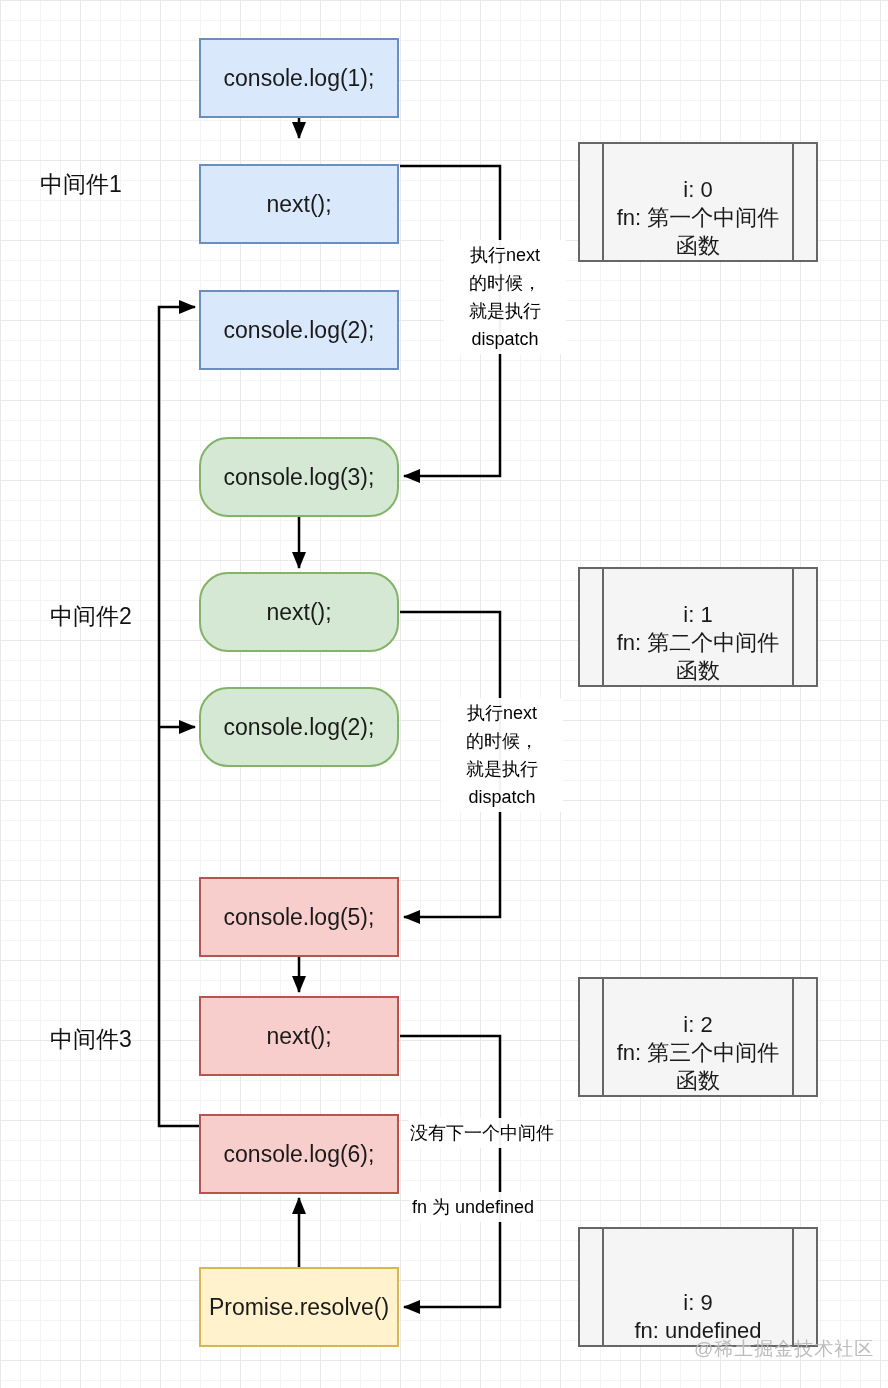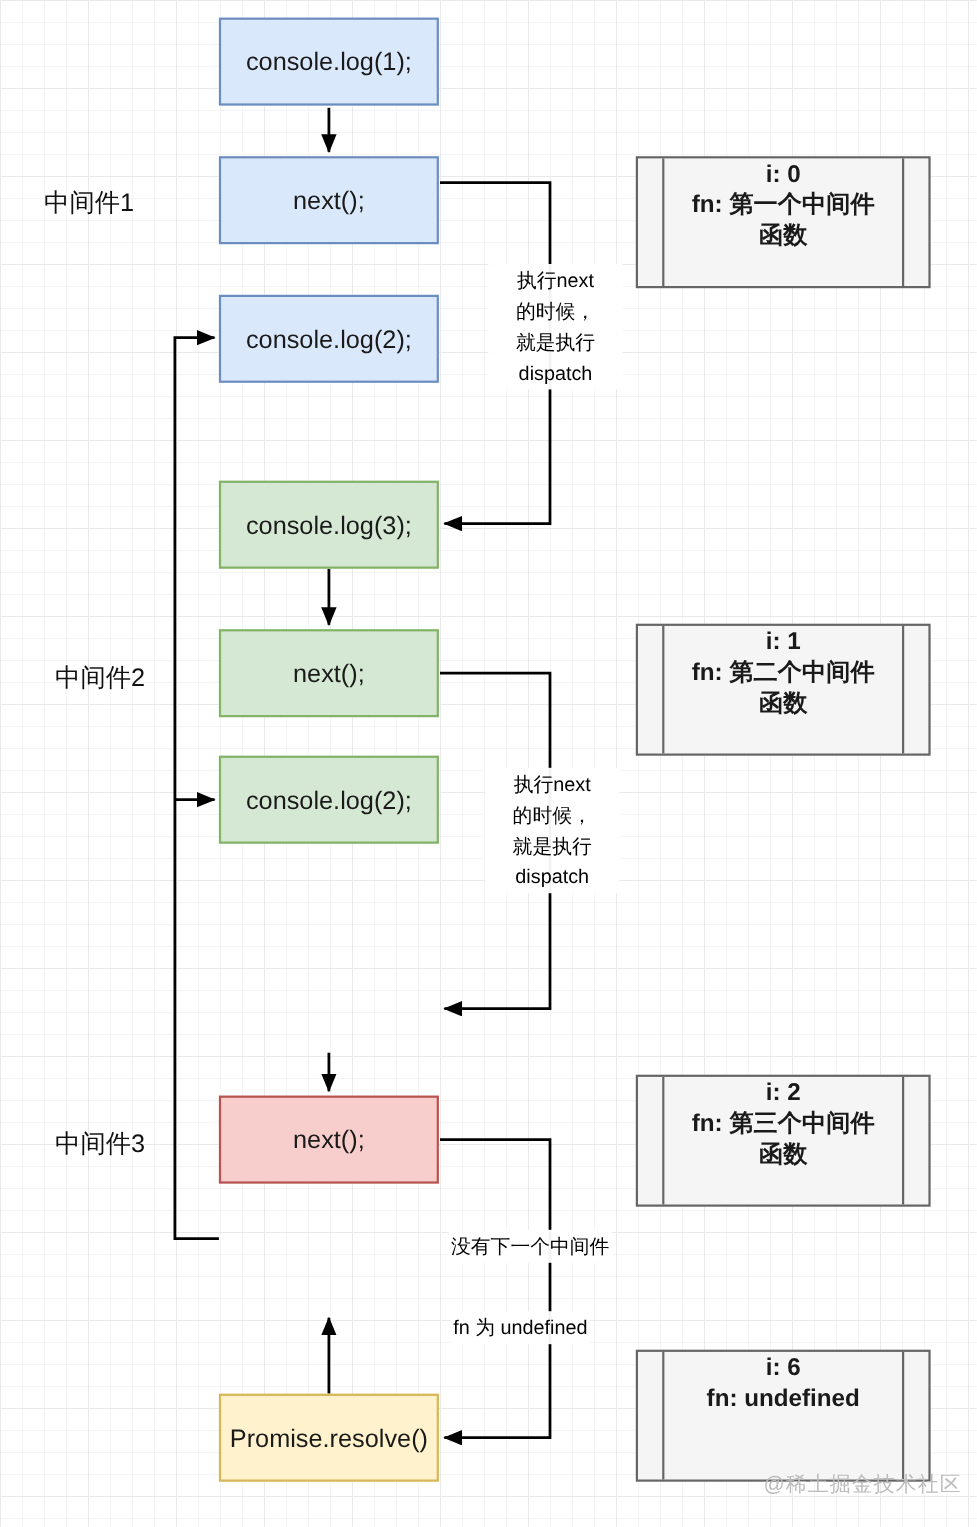--- a/index.html
+++ b/index.html
@@ -22,31 +22,31 @@
   .connectors{position:absolute;left:0;top:0;z-index:1;}
   .node{
     position:absolute;z-index:3;
     width:200px;height:80px;
     box-sizing:border-box;
     border:2px solid #000;
     display:flex;align-items:center;justify-content:center;
     font-size:23px;color:#1a1a1a;
     text-align:center;
   }
-  .blue  {background:#dae8fc;border-color:#6c8ebf;}
-  .green {background:#d5e8d4;border-color:#82b366;}
+  .blue  {background:#dae8fc;border-color:#6c8ebf;margin-top:22px;}
+  .green {background:#d5e8d4;border-color:#82b366;border-radius:29px;}
   .red   {background:#f8cecc;border-color:#b85450;}
   .yellow{background:#fff2cc;border-color:#d6b656;}
   .state{
     position:absolute;z-index:3;
-    width:268px;height:120px;
+    width:240px;height:120px;
     box-sizing:border-box;
     border:2px solid #666666;
     background:#f5f5f5;
-    display:flex;align-items:flex-start;justify-content:center;font-weight:bold;
+    display:flex;align-items:flex-end;justify-content:center;
   }
   .state .bar{
     position:absolute;top:0;bottom:0;width:2px;background:#666666;
   }
   .state .bl{left:22px;}
   .state .br{right:22px;}
   .state-text{
     white-space:pre-line;text-align:center;
     font-size:22px;line-height:28px;color:#1a1a1a;
   }
@@ -107,21 +107,23 @@
   <div class="ann" style="left:410px;top:1192px">fn 为 undefined</div>
 
   <div class="node blue" style="left:199px;top:16px">console.log(1);</div>
   <div class="node blue" style="left:199px;top:142px">next();</div>
   <div class="node blue" style="left:199px;top:268px">console.log(2);</div>
 
   <div class="node green" style="left:199px;top:437px">console.log(3);</div>
   <div class="node green" style="left:199px;top:572px">next();</div>
   <div class="node green" style="left:199px;top:687px">console.log(2);</div>
 
+  <div class="node red" style="left:199px;top:877px">console.log(5);</div>
   <div class="node red" style="left:199px;top:996px">next();</div>
+  <div class="node red" style="left:199px;top:1114px">console.log(6);</div>
 
   <div class="node yellow" style="left:199px;top:1267px">Promise.resolve()</div>
 
   <div class="state" style="left:578px;top:142px">
     <span class="bar bl"></span>
     <span class="bar br"></span>
     <div class="state-text">i: 0
 fn: 第一个中间件
 函数</div>
   </div>
@@ -135,19 +137,19 @@
   <div class="state" style="left:578px;top:977px">
     <span class="bar bl"></span>
     <span class="bar br"></span>
     <div class="state-text">i: 2
 fn: 第三个中间件
 函数</div>
   </div>
   <div class="state" style="left:578px;top:1227px">
     <span class="bar bl"></span>
     <span class="bar br"></span>
-    <div class="state-text">i: 6
+    <div class="state-text">i: 9
 fn: undefined</div>
   </div>
 
   <div class="watermark" style="left:694px;top:1336px">@稀土掘金技术社区</div>
 
 </div>
 
 </body></html>

